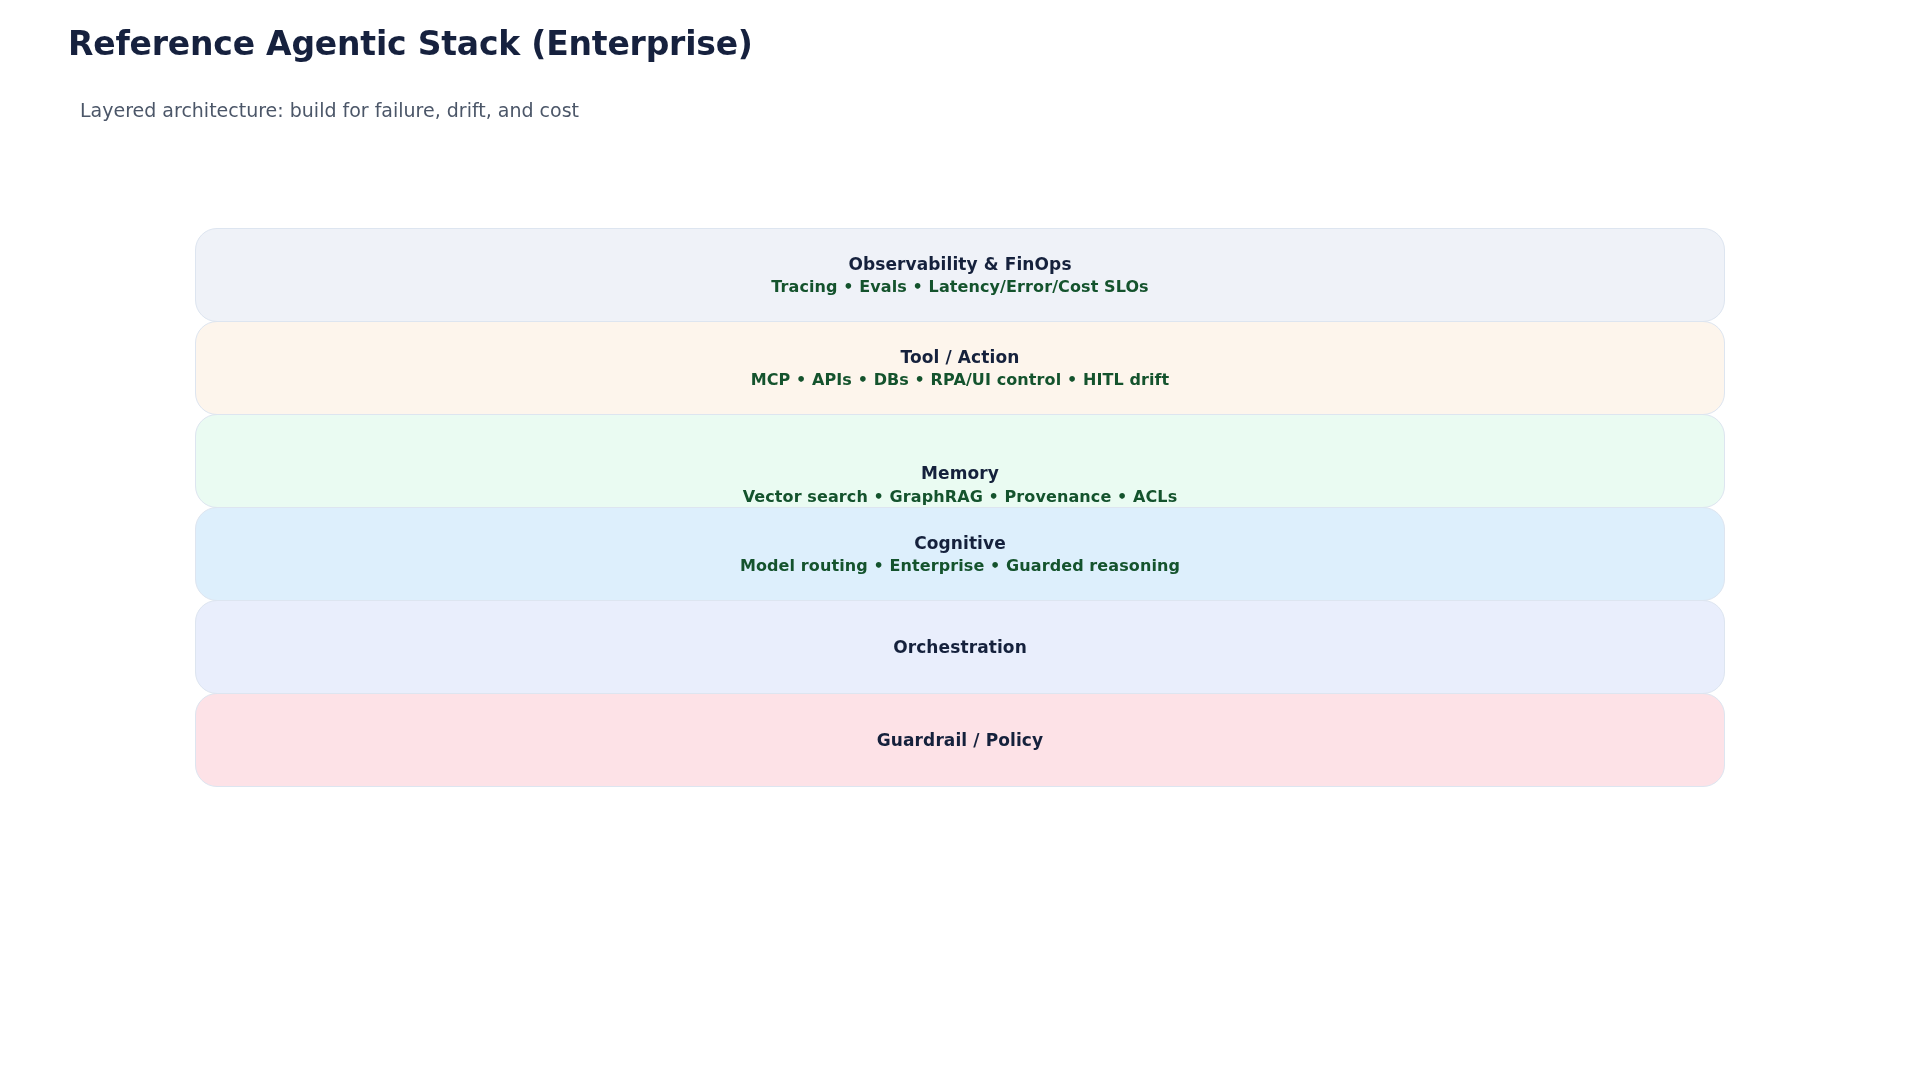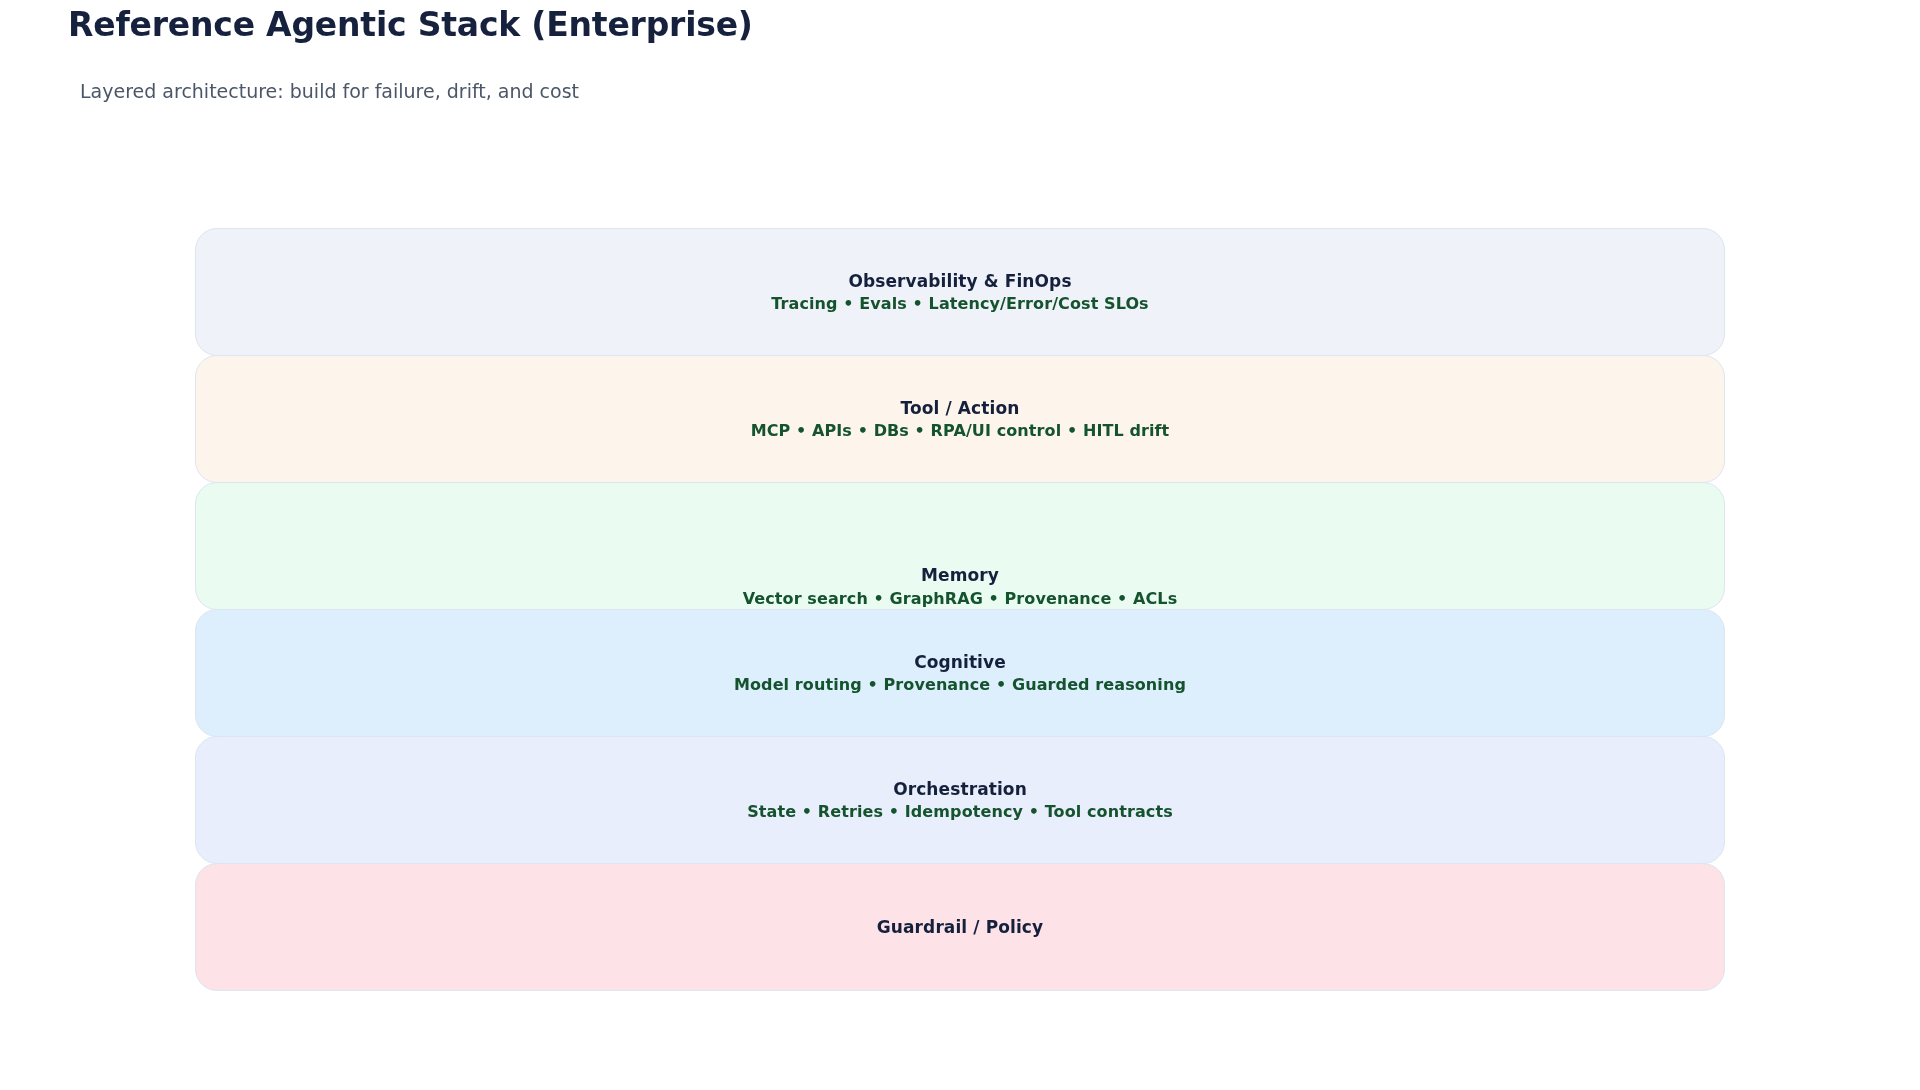--- a/index.html
+++ b/index.html
@@ -18,21 +18,21 @@
   .page {
     position: relative;
     width: 1920px;
     height: 1090px;
     box-sizing: border-box;
   }
 
   .header {
     position: absolute;
     left: 68px;
-    top: 4px;
+    top: 23px;
     width: 1700px;
   }
 
   .page-title {
     margin: 0;
     font-size: 33px;
     font-weight: 700;
     letter-spacing: -0.2px;
     color: #16213e;
     line-height: 1.25;
@@ -52,21 +52,21 @@
   .stack {
     position: absolute;
     left: 195px;
     top: 228px;
     width: 1530px;
   }
 
   .layer {
     box-sizing: border-box;
     width: 100%;
-    height: 128px;
+    height: 94px;
     border-radius: 22px;
     border: 1px solid #dde5f0;
     display: flex;
     flex-direction: column;
     align-items: center;
     justify-content: center;
     text-align: center;
     margin-top: -1px;
   }
   .layer:first-child { margin-top: 0; }
@@ -109,26 +109,25 @@
       <div class="layer-detail">MCP • APIs • DBs • RPA/UI control • HITL drift</div>
     </div>
 
     <div class="layer" style="background-color: rgb(234, 251, 242); justify-content: flex-end;">
       <div class="layer-title">Memory</div>
       <div class="layer-detail">Vector search • GraphRAG • Provenance • ACLs</div>
     </div>
 
     <div class="layer" style="background-color: rgb(221, 239, 252);">
       <div class="layer-title">Cognitive</div>
-      <div class="layer-detail">Model routing • Provenance • Guarded reasoning</div>
+      <div class="layer-detail">Model routing • Enterprise • Guarded reasoning</div>
     </div>
 
     <div class="layer" style="background-color: rgb(233, 238, 252);">
       <div class="layer-title">Orchestration</div>
-      <div class="layer-detail">State • Retries • Idempotency • Tool contracts</div>
     </div>
 
     <div class="layer" style="background-color: rgb(253, 226, 231); text-align: center;">
       <div class="layer-title">Guardrail / Policy</div>
     </div>
   </div>
 
 </div>
 
 </body></html>

